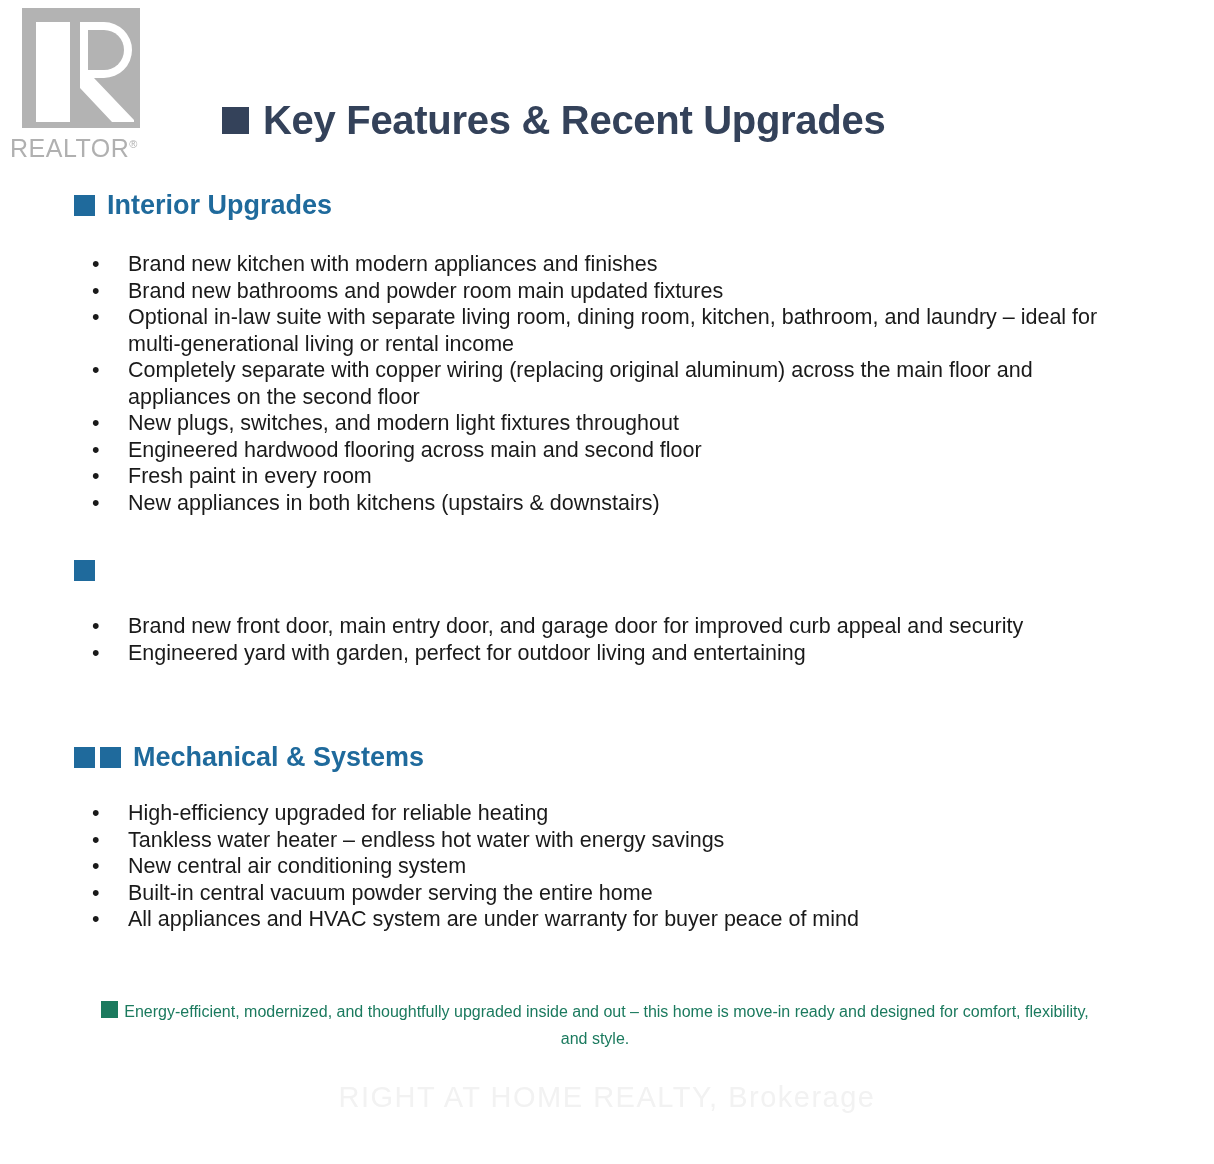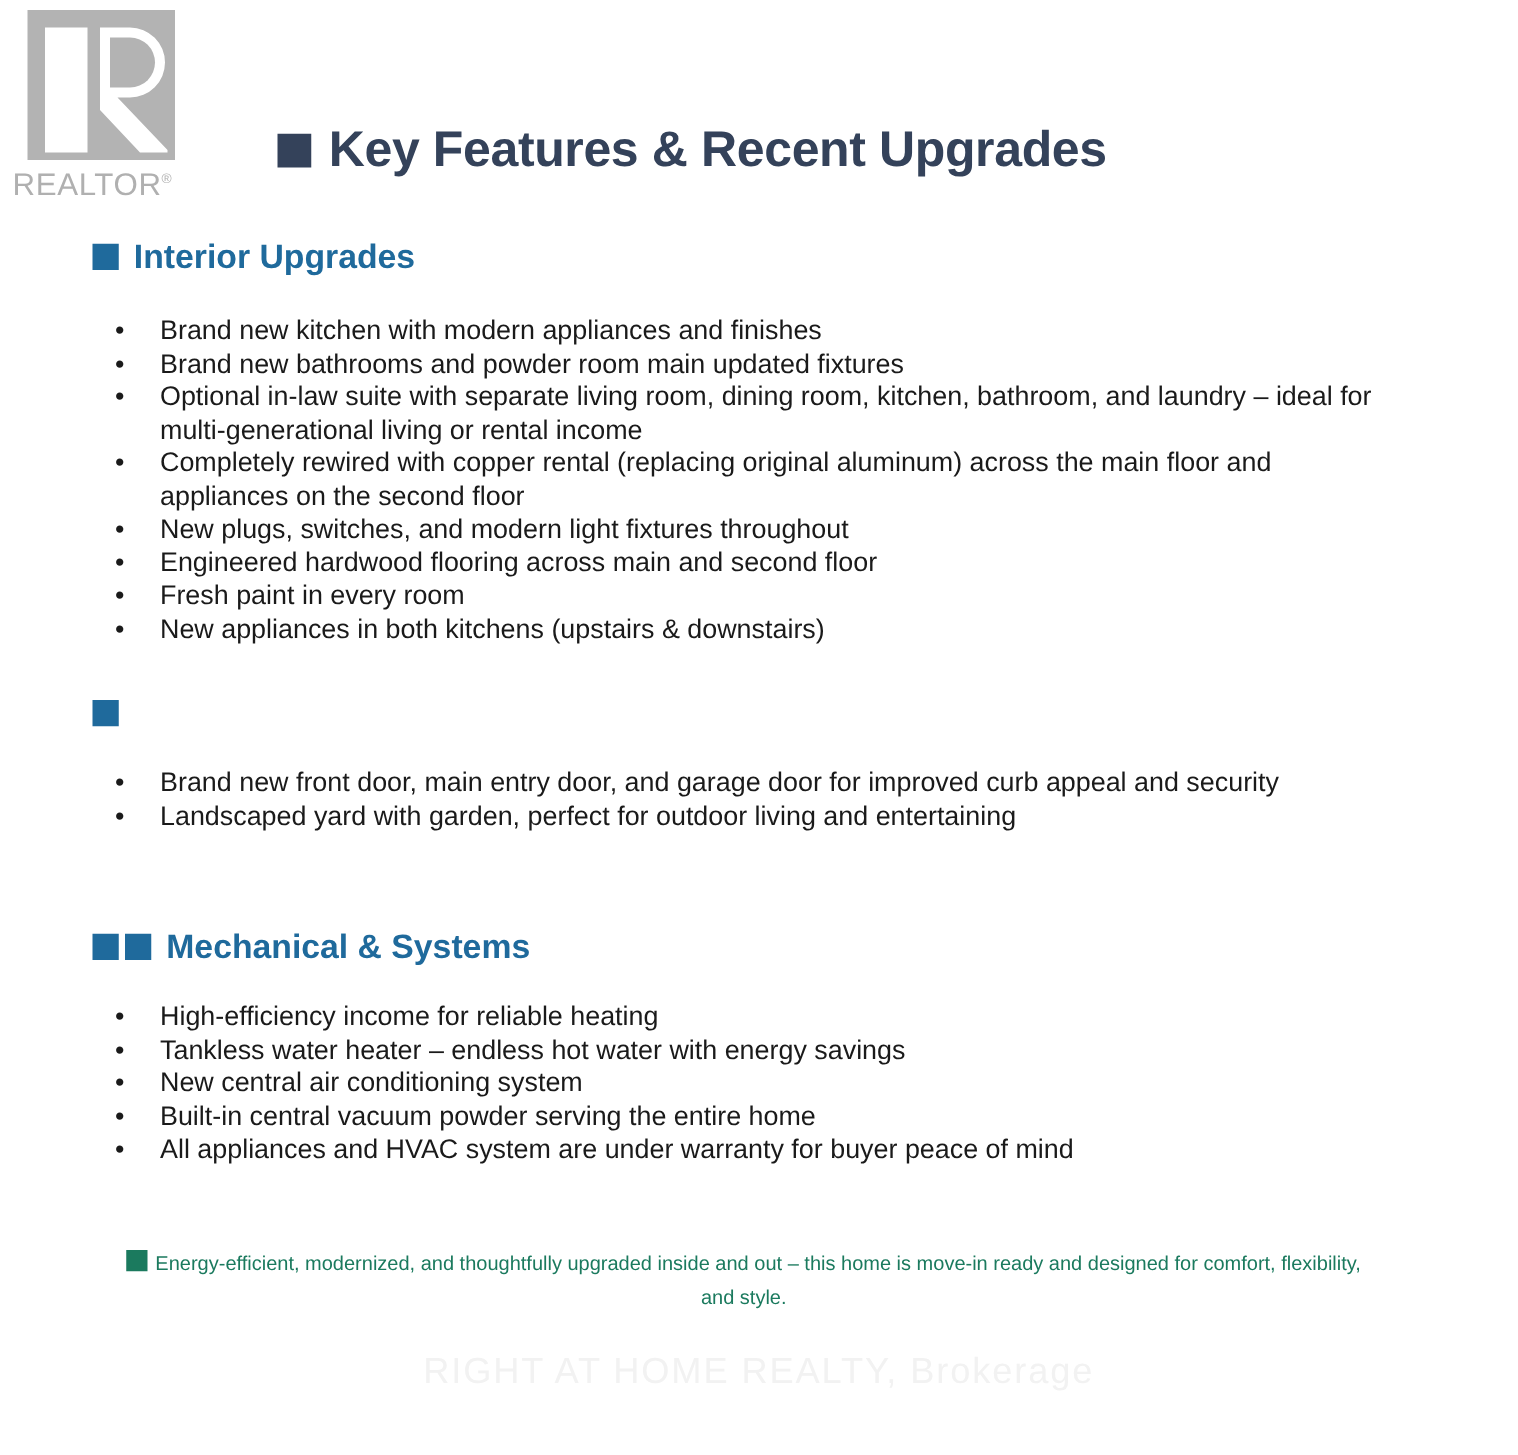--- a/index.html
+++ b/index.html
@@ -189,46 +189,46 @@
 
 <div class="section" id="sec-interior">
   <div class="section-heading">
     <span class="sq"></span>
     <span class="section-heading-text">Interior Upgrades</span>
   </div>
   <ul class="bullet-list">
     <li class="bullet-item"><span class="dot">•</span><span>Brand new kitchen with modern appliances and finishes</span></li>
     <li class="bullet-item"><span class="dot">•</span><span>Brand new bathrooms and powder room main updated fixtures</span></li>
     <li class="bullet-item"><span class="dot">•</span><span>Optional in-law suite with separate living room, dining room, kitchen, bathroom, and laundry – ideal for multi-generational living or rental income</span></li>
-    <li class="bullet-item"><span class="dot">•</span><span>Completely rewired with copper rental (replacing original aluminum) across the main floor and appliances on the second floor</span></li>
+    <li class="bullet-item"><span class="dot">•</span><span>Completely separate with copper wiring (replacing original aluminum) across the main floor and appliances on the second floor</span></li>
     <li class="bullet-item"><span class="dot">•</span><span>New plugs, switches, and modern light fixtures throughout</span></li>
     <li class="bullet-item"><span class="dot">•</span><span>Engineered hardwood flooring across main and second floor</span></li>
     <li class="bullet-item"><span class="dot">•</span><span>Fresh paint in every room</span></li>
     <li class="bullet-item"><span class="dot">•</span><span>New appliances in both kitchens (upstairs &amp; downstairs)</span></li>
   </ul>
 </div>
 
 <div class="section" id="sec-exterior">
   <div class="section-heading">
     <span class="sq"></span>
   </div>
   <ul class="bullet-list">
     <li class="bullet-item"><span class="dot">•</span><span>Brand new front door, main entry door, and garage door for improved curb appeal and security</span></li>
-    <li class="bullet-item"><span class="dot">•</span><span>Landscaped yard with garden, perfect for outdoor living and entertaining</span></li>
+    <li class="bullet-item"><span class="dot">•</span><span>Engineered yard with garden, perfect for outdoor living and entertaining</span></li>
   </ul>
 </div>
 
 <div class="section" id="sec-mechanical">
   <div class="section-heading">
     <span class="sq"></span>
     <span class="sq"></span>
     <span class="section-heading-text">Mechanical &amp; Systems</span>
   </div>
   <ul class="bullet-list">
-    <li class="bullet-item"><span class="dot">•</span><span>High-efficiency income for reliable heating</span></li>
+    <li class="bullet-item"><span class="dot">•</span><span>High-efficiency upgraded for reliable heating</span></li>
     <li class="bullet-item"><span class="dot">•</span><span>Tankless water heater – endless hot water with energy savings</span></li>
     <li class="bullet-item"><span class="dot">•</span><span>New central air conditioning system</span></li>
     <li class="bullet-item"><span class="dot">•</span><span>Built-in central vacuum powder serving the entire home</span></li>
     <li class="bullet-item"><span class="dot">•</span><span>All appliances and HVAC system are under warranty for buyer peace of mind</span></li>
   </ul>
 </div>
 
 <div class="closing">
   <span class="green-sq"></span><span class="closing-text">Energy-efficient, modernized, and thoughtfully upgraded inside and out – this home is move-in ready and designed for comfort, flexibility, and style.</span>
 </div>

